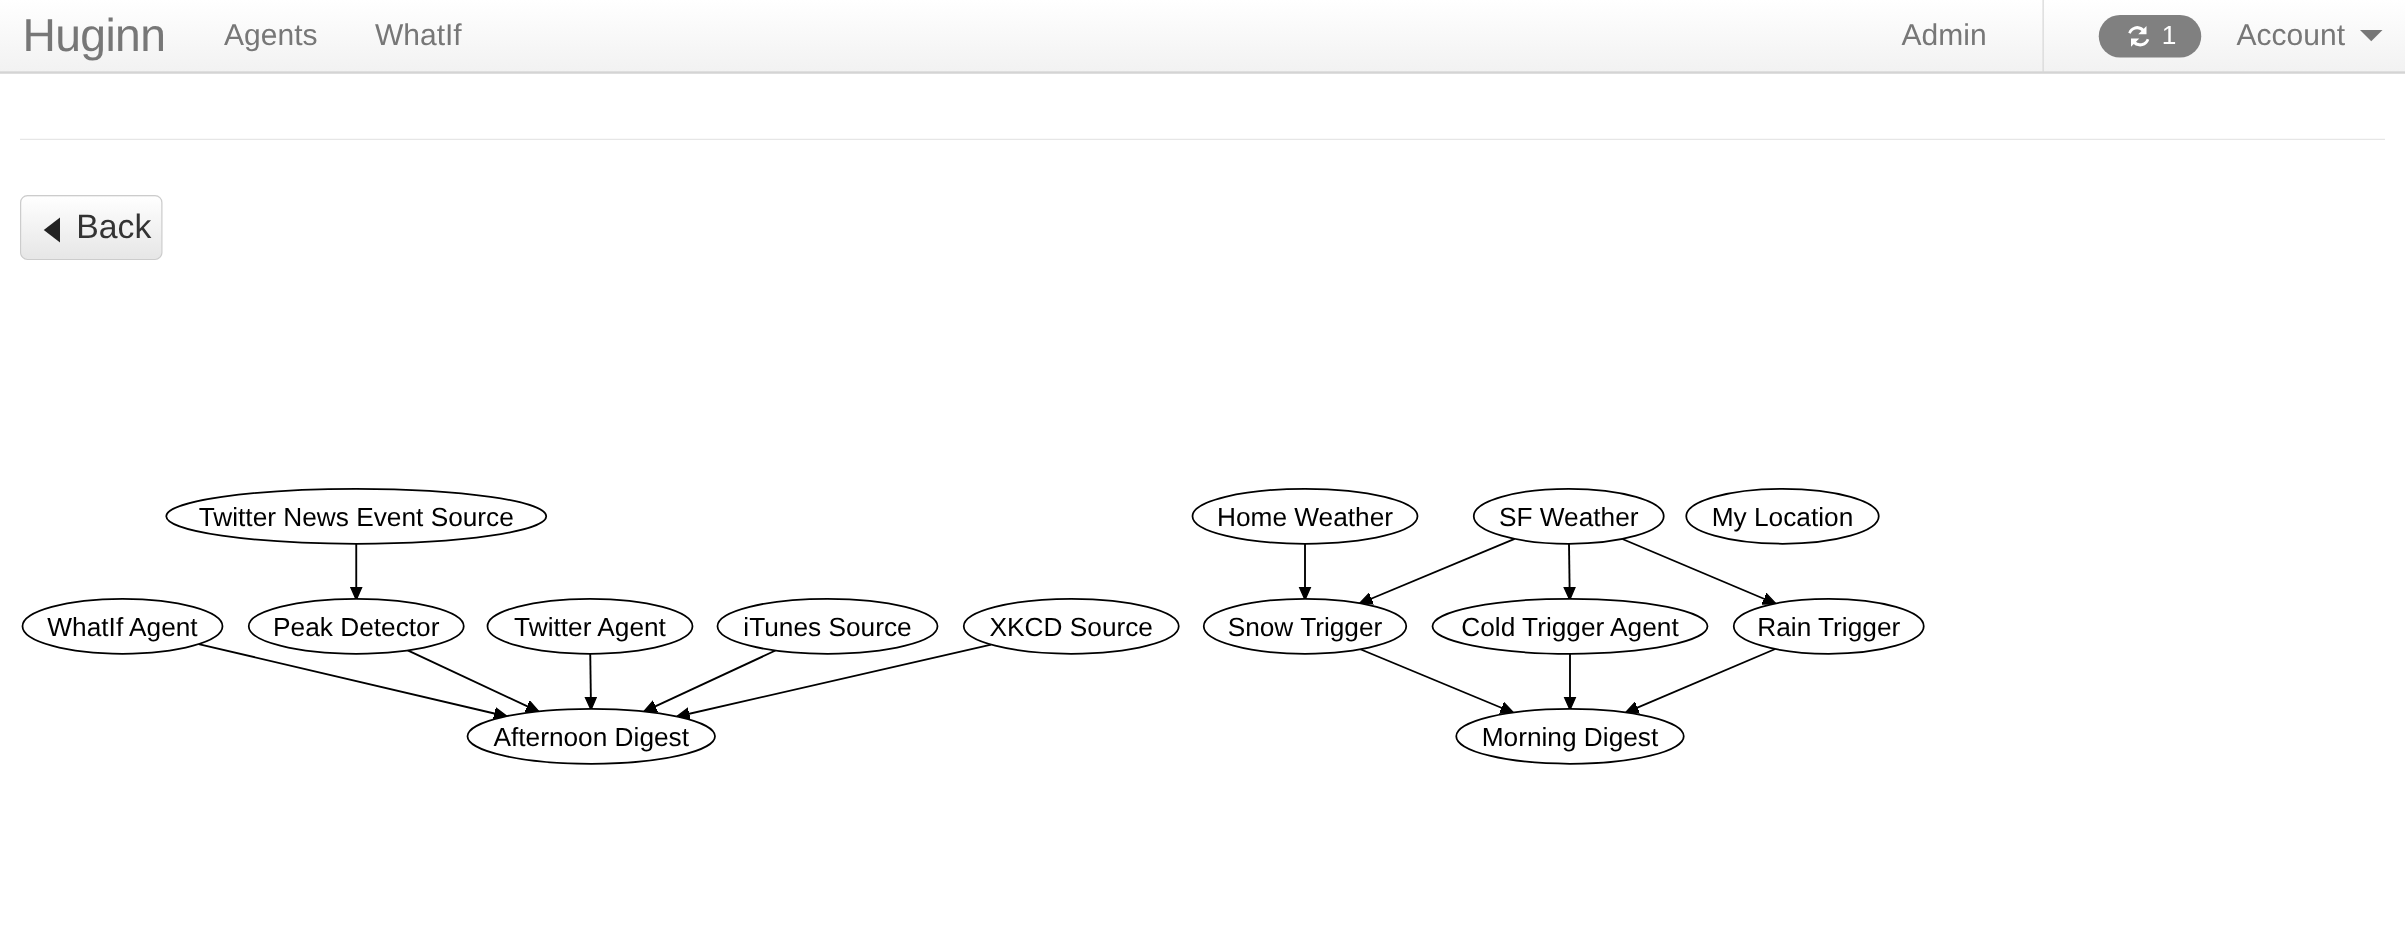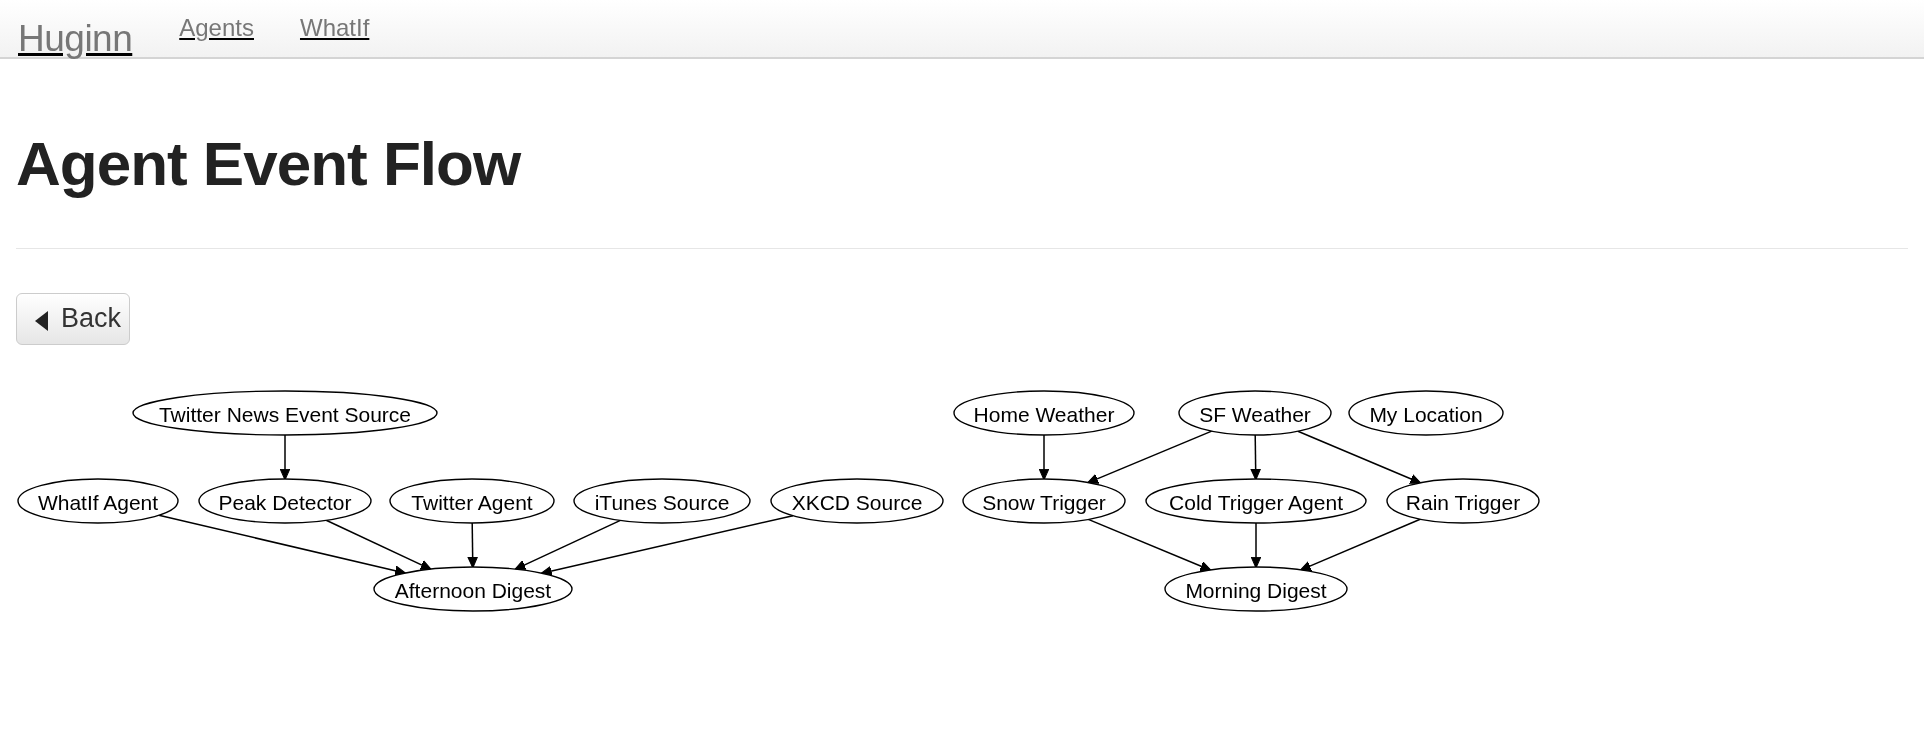--- a/index.html
+++ b/index.html
@@ -15,21 +15,21 @@
   
   .navbar {
     position: relative;
     height: 59px;
     width: 100%;
     background: linear-gradient(to bottom, #ffffff 0%, #f2f2f2 100%);
     border-bottom: 2px solid #d4d4d4;
     display: flex;
     align-items: center;
   }
-  .nav-left { display: flex; align-items: flex-end; height: 100%; text-decoration: underline; }
+  .nav-left { display: flex; align-items: center; height: 100%; }
   .brand {
     font-size: 37px;
     color: #777777;
     padding: 0 24px 0 18px;
     line-height: 1;
     letter-spacing: -0.5px;
     text-decoration: none;
     font-weight: 400;
   }
   .nav-link {
@@ -153,24 +153,40 @@
 </head>
 <body>
 
 <div class="navbar">
   <div class="nav-left">
     <a class="brand" href="#">Huginn</a>
     <a class="nav-link" href="#">Agents</a>
     <a class="nav-link" href="#">WhatIf</a>
   </div>
 
+  <div class="nav-right">
+    <a class="nav-link" href="#">Admin</a>
+    <div class="nav-divider"></div>
+    <div class="badge-pill">
+      <span>
+        <svg width="24" height="22" viewBox="0 0 24 22" aria-hidden="true">
+          <path d="M3.6 8.2a7.6 7.6 0 0 1 12.4-3.3l2.2-2.2v6.6h-6.6l2.6-2.6a5.4 5.4 0 0 0-8.6 2.3z" fill="#ffffff"></path>
+          <path d="M20.4 13.8a7.6 7.6 0 0 1-12.4 3.3l-2.2 2.2v-6.6h6.6l-2.6 2.6a5.4 5.4 0 0 0 8.6-2.3z" fill="#ffffff"></path>
+        </svg>
+      </span>
+      <span>1</span>
+    </div>
+    <a class="account" href="#">
+      <span>Account</span>
+      <span class="caret"></span>
+    </a>
+  </div>
 </div>
 
 <div class="container">
-  <h1 class="page-title">Agent Event Flow</h1>
   <hr class="hr">
   <button class="btn-back">
     <span class="chev-left"></span>
     <span>Back</span>
   </button>
 </div>
 
 <div class="graph-wrap">
   <svg class="graph-svg" id="graph-svg" width="1924" height="346" viewBox="0 0 1924 346">
     <defs>

